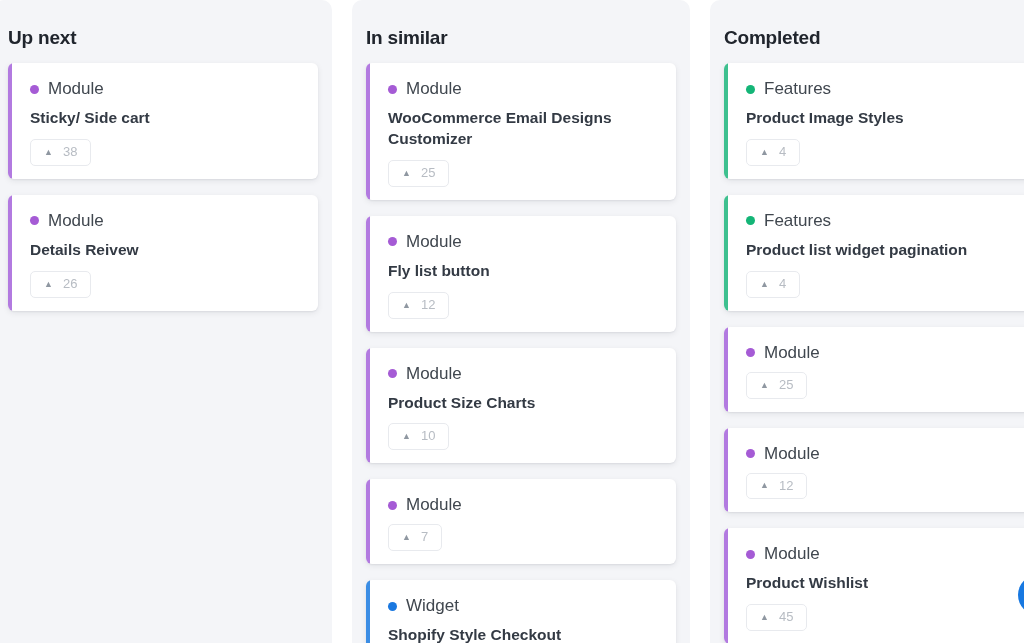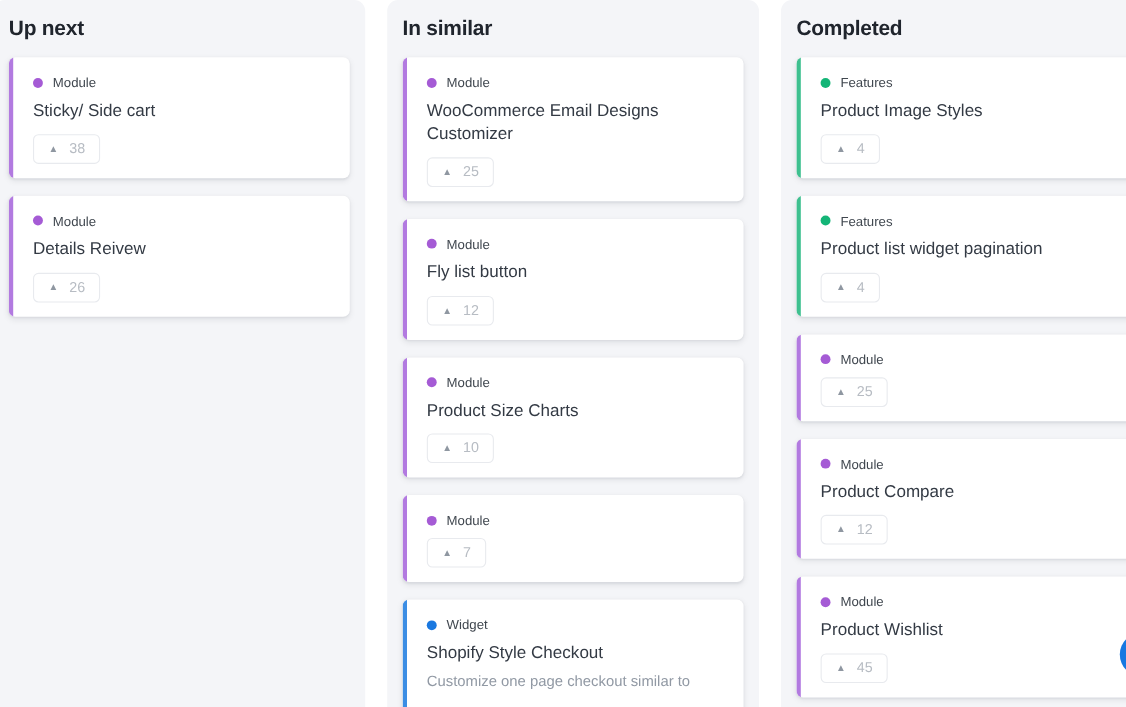--- a/index.html
+++ b/index.html
@@ -24,21 +24,21 @@
     min-height: 710px;
     background: #f4f5f8;
     border-radius: 10px;
     padding: 10px 14px 14px 14px;
   }
   .column-title {
     font-size: 19px;
     font-weight: 700;
     color: #20252d;
     letter-spacing: -0.2px;
-    margin: 6px 0 14px 0;
+    margin: 17px 0 14px 0;
   }
   .card {
     position: relative;
     background: #ffffff;
     border-radius: 6px;
     margin-bottom: 16px;
     box-shadow: 0 1px 2px rgba(15,23,42,0.06), 0 2px 6px rgba(15,23,42,0.08);
     overflow: hidden;
     cursor: pointer;
   }
@@ -52,24 +52,24 @@
     display: flex;
     align-items: center;
     gap: 9px;
     margin-bottom: 9px;
   }
   .tag-dot {
     width: 9px; height: 9px;
     border-radius: 50%;
     flex-shrink: 0;
   }
-  .tag-label { font-size: 12px; color: #40474f; }
+  .tag-label { font-size: 17px; color: #40474f; }
   .card-title {
     font-size: 15.5px;
-    font-weight: 400;
+    font-weight: 700;
     color: #333a44;
     line-height: 1.35;
     margin: 0 0 10px 0;
   }
   .card-desc {
     font-size: 13.5px;
     color: #9199a4;
     line-height: 1.4;
     margin: -4px 0 10px 0;
   }
@@ -268,21 +268,20 @@
     </div>
   </article>
 
   <article class="card">
     <span class="accent-bar" style="background: rgb(178, 122, 224);"></span>
     <div class="card-body">
       <div class="tag-row">
         <span class="tag-dot" style="background: rgb(165, 91, 213);"></span>
         <span class="tag-label">Module</span>
       </div>
-      <h3 class="card-title">Product Compare</h3>
       
       <button class="vote-pill">
         <span class="vote-arrow">▲</span>
         <span class="vote-count">12</span>
       </button>
     </div>
   </article>
 
   <article class="card">
     <span class="accent-bar" style="background: rgb(178, 122, 224);"></span>

